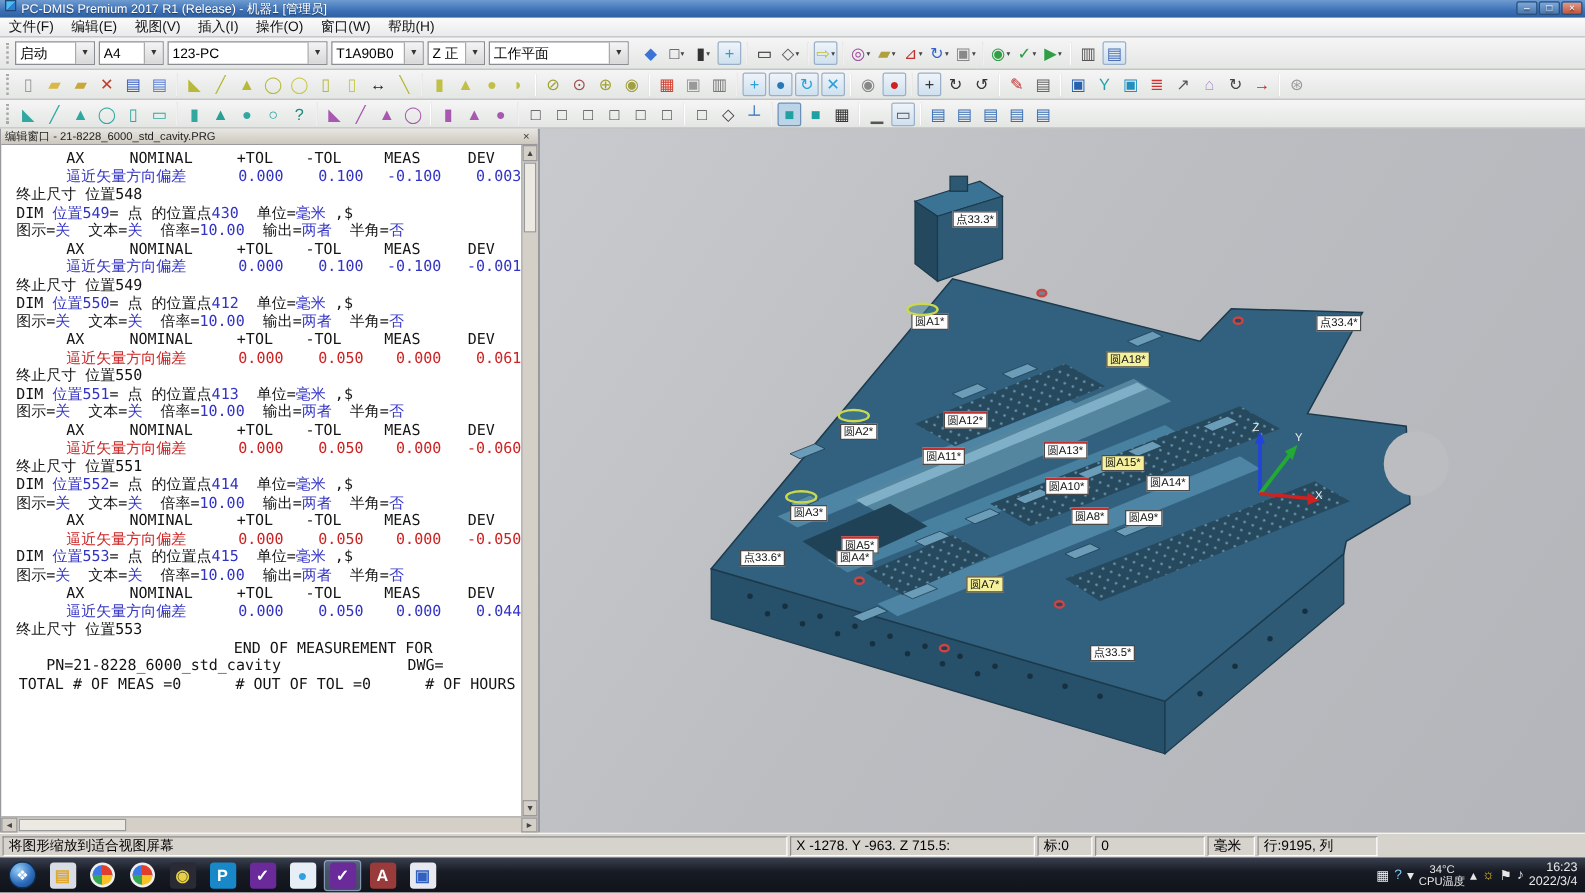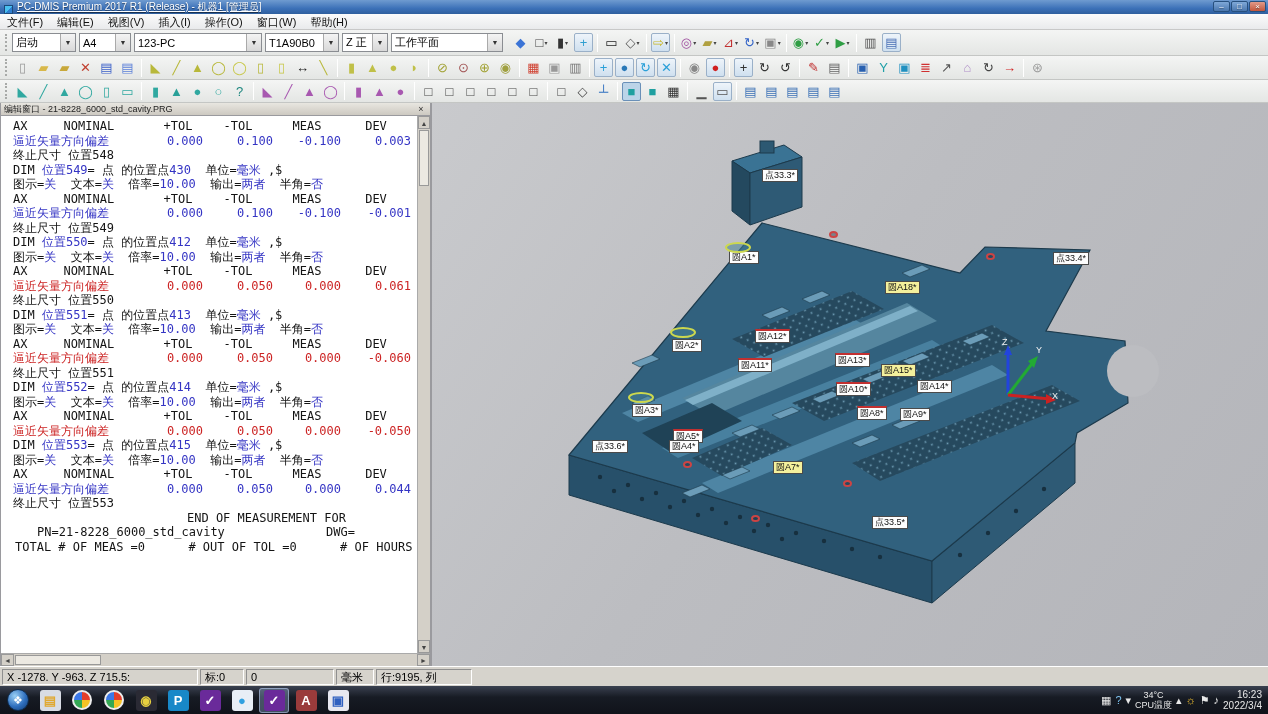--- a/index.html
+++ b/index.html
@@ -1,21 +1,21 @@
 <!DOCTYPE html>
 <html><head>
 <meta charset="utf-8">
 <style>
   * { margin:0; padding:0; box-sizing:border-box; }
   html,body { width:1268px; height:714px; overflow:hidden; background:#bdbec2;
               font-family:"Liberation Sans", sans-serif; }
   
   .titlebar { height:14px; background:linear-gradient(#6f9bd0,#3c71b8 60%,#2f5f9e);
-              display:flex; align-items:flex-end; padding:0 4px; color:#fff; font-size:10px;
-              text-shadow:0 1px 1px rgba(0,0,0,.5); position:relative;text-decoration:underline; }
+              display:flex; align-items:flex-start; padding:0 4px; color:#fff; font-size:10px;
+              text-shadow:0 1px 1px rgba(0,0,0,.5); position:relative; }
   .appicon { width:9px; height:9px; margin-right:4px;
              background:linear-gradient(135deg,#49c0f0 0 50%,#2f7fd0 50% 100%); border:1px solid #1c4a7a; }
   .wincontrols { position:absolute; right:2px; top:1px; display:flex; gap:1px; }
   .wbtn { width:17px; height:11px; font-size:8px; line-height:10px; text-align:center; color:#fff;
           background:linear-gradient(#7fa8d8,#4a77ae); border:1px solid #27507e; border-radius:2px; }
   .wbtn.close { background:linear-gradient(#e09a8a,#c2563c); }
   
   .menubar { height:16px; background:linear-gradient(#fbfbfb,#e9eaec); border-bottom:1px solid #c8c8c8;
              display:flex; align-items:center; font-size:11px; color:#111; }
   .menuitem { padding:0 7px; height:16px; line-height:16px; }
@@ -51,21 +51,21 @@
   .vthumb { height:56px; background:#ece9e2; border:1px solid #999; margin:1px; }
   .sbtn { height:13px; font-size:7px; text-align:center; line-height:13px; color:#444;
           background:#d4d0c8; border:1px solid #999; }
   .vspace { flex:1; }
   .hscroll { height:13px; background:#d4d0c8; border-top:1px solid #aaa; display:flex; }
   .hbtn { width:13px; font-size:7px; text-align:center; line-height:12px; color:#444;
           background:#d4d0c8; border:1px solid #999; }
   .hthumb { width:86px; background:#ece9e2; border:1px solid #999; margin:1px; }
   .hspace { flex:1; }
   .rline { display:flex; white-space:pre; padding-left:12px; }
-  .rline .lab { width:140px; }
+  .rline .lab { width:140px;margin-left:40px; }
   .rline .c1 { width:50px; } .rline .c2{width:70px;} .rline .c3{width:68px;} .rline .c4{width:70px;}
   .rline .num { text-align:right; } .rline .cen { text-align:center; }
   .k { color:#141414; } .b { color:#3434c4; } .r { color:#cc2424; }
   .sline { white-space:pre; padding-left:12px; }
   
   .viewport { position:relative; flex:1; background:linear-gradient(125deg,#c9cacd 0%,#bcbdc1 45%,#b4b5ba 100%);text-align:right; }
   .vlabel { position:absolute; font-size:9px; line-height:11px; padding:0 2px; background:#fdfdfd;
             border:1px solid #4a4a4a; color:#111; white-space:nowrap; }
   .vlabel.y { background:#f4f09c; }
   .vlabel.r { border-top:2px solid #c23030; }
@@ -724,20 +724,21 @@
         <polygon points="68,65 58,59 58,69" fill="#cc2222"></polygon>
       </svg>
       <span style="left:14px;top:2px;">Z</span>
       <span style="left:48px;top:10px;">Y</span>
       <span style="left:64px;top:56px;">X</span>
     </div>
   </div>
 </div>
 
 <div class="statusbar">
+  <span class="scell msg">将图形缩放到适合视图屏幕</span>
   <span class="scell" style="width:196px">X -1278. Y -963. Z 715.5:</span>
   <span class="scell" style="width:44px">标:0</span>
   <span class="scell" style="width:88px">0</span>
   <span class="scell" style="width:38px">毫米</span>
   <span class="scell" style="width:96px">行:9195, 列</span>
 </div>
 
 <div class="taskbar">
   <span id="taskapps" style="display:flex;align-items:center;">
       <span class="tapp">

